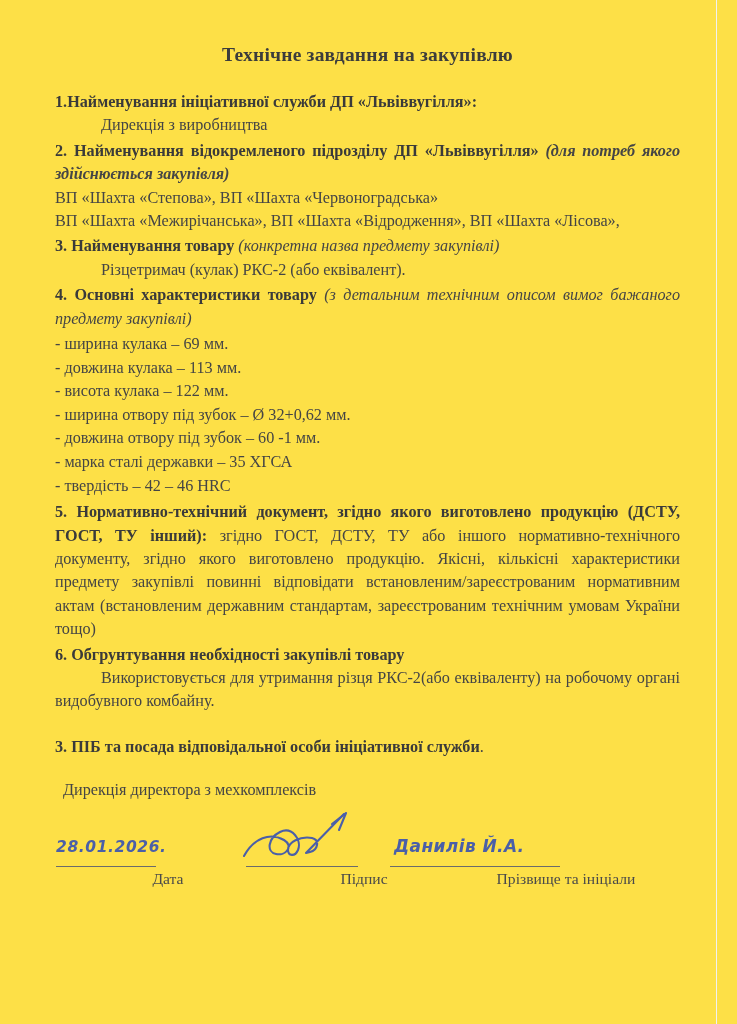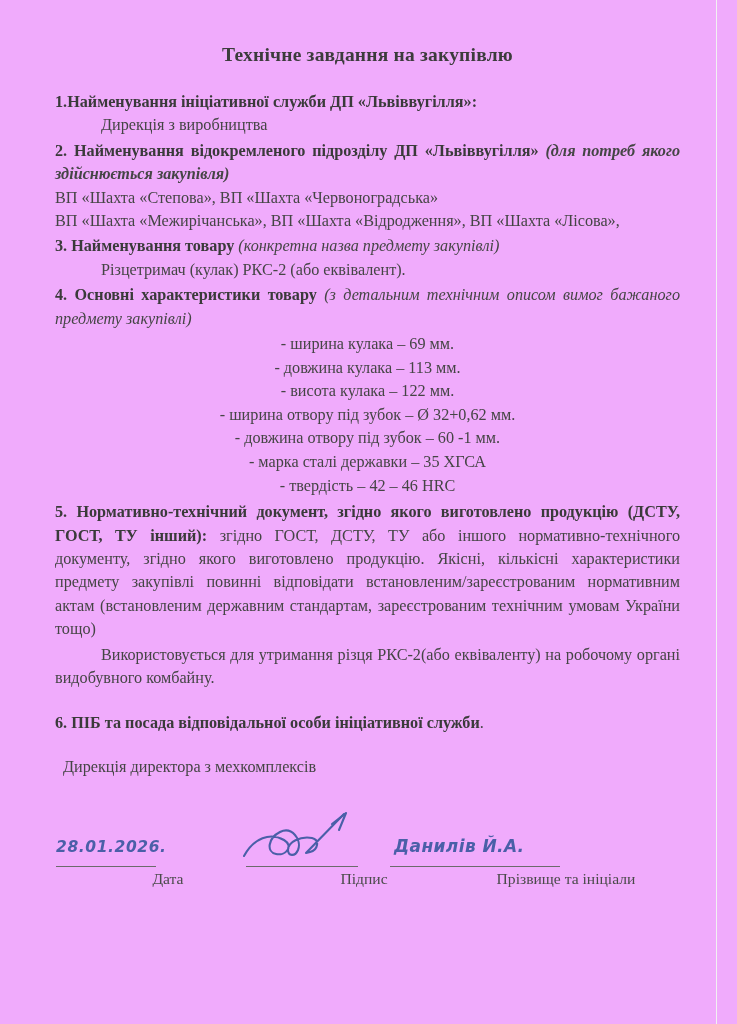--- a/index.html
+++ b/index.html
@@ -6,21 +6,21 @@
   html, body {
     margin: 0;
     padding: 0;
     background: #ffffff;
   }
   .page {
     position: relative;
     width: 737px;
     height: 1024px;
     margin: 0 auto;
-    background: #f0abfc;
+    background: #fde047;
     overflow: hidden;
     font-family: "Liberation Serif", "DejaVu Serif", serif;
     color: #454545;
   }
   
   .scan-edge {
     position: absolute;
     top: 0;
     left: 716px;
     width: 1px;
@@ -71,21 +71,21 @@
   }
   .spec-line {
     margin: 0;
     font-size: 16.2px;
     line-height: 23.6px;
   }
   .sec1 { margin-top: 25px; }
   .sec2 { margin-top: 2px; }
   .sec3 { margin-top: 2px; }
   .sec4 { margin-top: 2px; }
-  .specs { margin-top: 2px; text-align: center; }
+  .specs { margin-top: 2px; }
   .sec5 { margin-top: 3px; }
   .sec6 { margin-top: 2px; }
   .sec7 { margin-top: 22px; }
   .signer { margin-top: 20px; padding-left: 8px; }
 
   
   .sign-area {
     position: absolute;
     left: 0;
     top: 820px;
@@ -187,25 +187,26 @@
         <p class="spec-line">- марка сталі державки – 35 ХГСА</p>
         <p class="spec-line">- твердість – 42 – 46 HRC</p>
       </div>
     </div>
 
     <div class="block sec5">
       <p class="para-just"><span class="heading">5. Нормативно-технічний документ, згідно якого виготовлено продукцію (ДСТУ, ГОСТ, ТУ  інший):</span><span> згідно ГОСТ, ДСТУ, ТУ або  іншого нормативно-технічного документу, згідно якого виготовлено продукцію. Якісні, кількісні характеристики предмету закупівлі повинні відповідати встановленим/зареєстрованим нормативним актам (встановленим державним стандартам, зареєстрованим технічним умовам України тощо)</span></p>
     </div>
 
     <div class="block sec6">
+      <p class="para heading">6. Обгрунтування необхідності закупівлі товару</p>
       <p class="para-just indent">Використовується для утримання різця РКС-2(або еквіваленту) на робочому органі видобувного комбайну.</p>
     </div>
 
     <div class="block sec7">
-      <p class="para"><span class="heading">6. ПІБ та посада відповідальної особи ініціативної служби</span><span>.</span></p>
+      <p class="para"><span class="heading">3. ПІБ та посада відповідальної особи ініціативної служби</span><span>.</span></p>
       <p class="para signer">Дирекція директора з мехкомплексів</p>
     </div>
 
   </div>
 
   <div class="sign-area">
 
     <div class="sign-col date">
       <span class="hand hand-date">28.01.2026.</span>
       <span class="rule date"></span>

